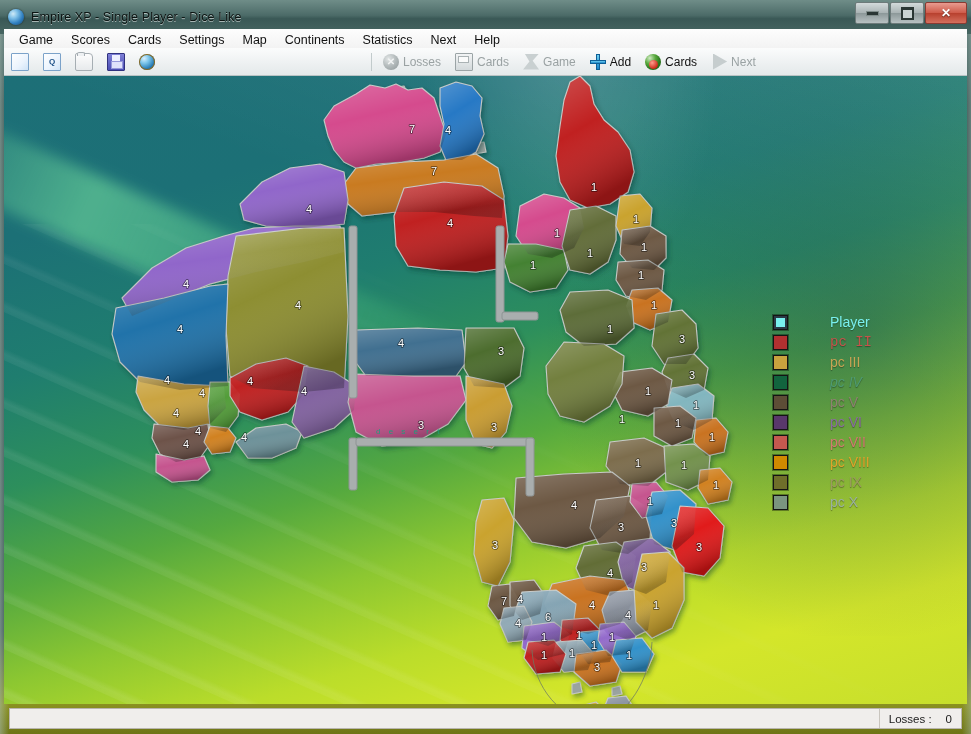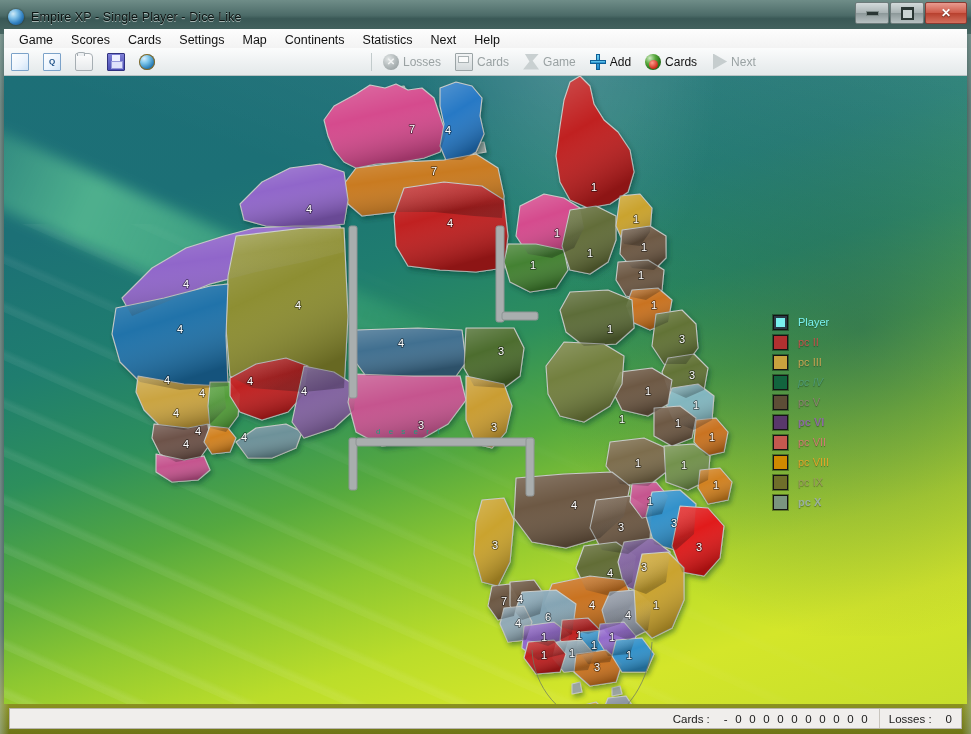--- a/index.html
+++ b/index.html
@@ -156,21 +156,21 @@
   .legend{
     position:absolute;left:769px;top:236px;width:120px;
   }
   .lg-row{display:flex;align-items:center;height:20px;margin-bottom:0px;cursor:pointer;}
   .lg-sw{
     width:15px;height:15px;flex:0 0 auto;margin-right:10px;
     border:1px solid #141414;box-sizing:border-box;box-shadow:0 0 0 1px rgba(0,0,0,.35);
   }
   .lg-sw.player{padding:2px;background:#2b3a46;}
   .lg-sw.player i{display:block;width:100%;height:100%;background:#79f0ee;}
-  .lg-lbl{font-size:11px;white-space:nowrap;text-shadow:0 1px 1px rgba(0,0,0,.35);}
+  .lg-lbl{font-size:14px;white-space:nowrap;text-shadow:0 1px 1px rgba(0,0,0,.35);margin-left:32px;}
 
   
   .statusbar{
     position:absolute;left:9px;top:708px;width:953px;height:21px;
     background:#f0eeec;border:1px solid #b9b5ae;box-sizing:border-box;
     display:flex;align-items:center;justify-content:flex-end;
     font-size:11.5px;color:#1a1a1a;
   }
   .sb-cell{display:flex;align-items:center;height:100%;padding:0 9px;white-space:nowrap;}
   .sb-cell.bordered{border-left:1px solid #c9c5be;}
@@ -519,62 +519,58 @@
 
       <div class="legend">
         <div class="lg-row">
           <span class="lg-sw player">
               <i style="background: rgb(121, 240, 238);"></i>
             </span>
           <span class="lg-lbl" style="color: rgb(121, 240, 238);">Player</span>
         </div>
         <div class="lg-row">
           <span class="lg-sw" style="background: rgb(177, 48, 48);"></span>
-          <span class="lg-lbl" style="color: rgb(196, 83, 75);">pc II</span>
+          <span class="lg-lbl" style="color: rgb(196, 83, 75); font-family: Liberation Mono, monospace;">pc II</span>
         </div>
         <div class="lg-row">
           <span class="lg-sw" style="background: rgb(201, 162, 62);"></span>
           <span class="lg-lbl" style="color: rgb(199, 164, 84);">pc III</span>
         </div>
         <div class="lg-row">
           <span class="lg-sw" style="background: rgb(18, 100, 62);"></span>
           <span class="lg-lbl" style="color: rgb(78, 154, 114); font-style: italic;">pc IV</span>
         </div>
         <div class="lg-row">
           <span class="lg-sw" style="background: rgb(93, 77, 54);"></span>
           <span class="lg-lbl" style="color: rgb(141, 129, 112);">pc V</span>
         </div>
         <div class="lg-row">
           <span class="lg-sw" style="background: rgb(89, 56, 107);"></span>
-          <span class="lg-lbl" style="color: rgb(138, 107, 160); font-weight: bold;">pc VI</span>
+          <span class="lg-lbl" style="color: rgb(138, 107, 160);">pc VI</span>
         </div>
         <div class="lg-row">
           <span class="lg-sw" style="background: rgb(197, 89, 79);"></span>
           <span class="lg-lbl" style="color: rgb(208, 123, 112);">pc VII</span>
         </div>
         <div class="lg-row">
           <span class="lg-sw" style="background: rgb(208, 138, 0);"></span>
           <span class="lg-lbl" style="color: rgb(224, 163, 43);">pc VIII</span>
         </div>
         <div class="lg-row">
           <span class="lg-sw" style="background: rgb(111, 111, 42);"></span>
           <span class="lg-lbl" style="color: rgb(155, 154, 95);">pc IX</span>
         </div>
         <div class="lg-row">
           <span class="lg-sw" style="background: rgb(123, 149, 128);"></span>
-          <span class="lg-lbl" style="color: rgb(154, 176, 160); font-weight: bold;">pc X</span>
+          <span class="lg-lbl" style="color: rgb(154, 176, 160);">pc X</span>
         </div>
       </div>
     </div>
 
     <div class="statusbar">
-      <div class="sb-cell">
-        <span class="sb-lbl">Cards :</span>
-        <span class="sb-val">- 0 0 0 0 0 0 0 0 0 0</span>
-      </div>
       <div class="sb-cell bordered">
         <span class="sb-lbl">Losses :</span>
         <span class="sb-val plain">0</span>
       </div>
     </div>
 
   </div>
 </div>
 
 </body></html>

